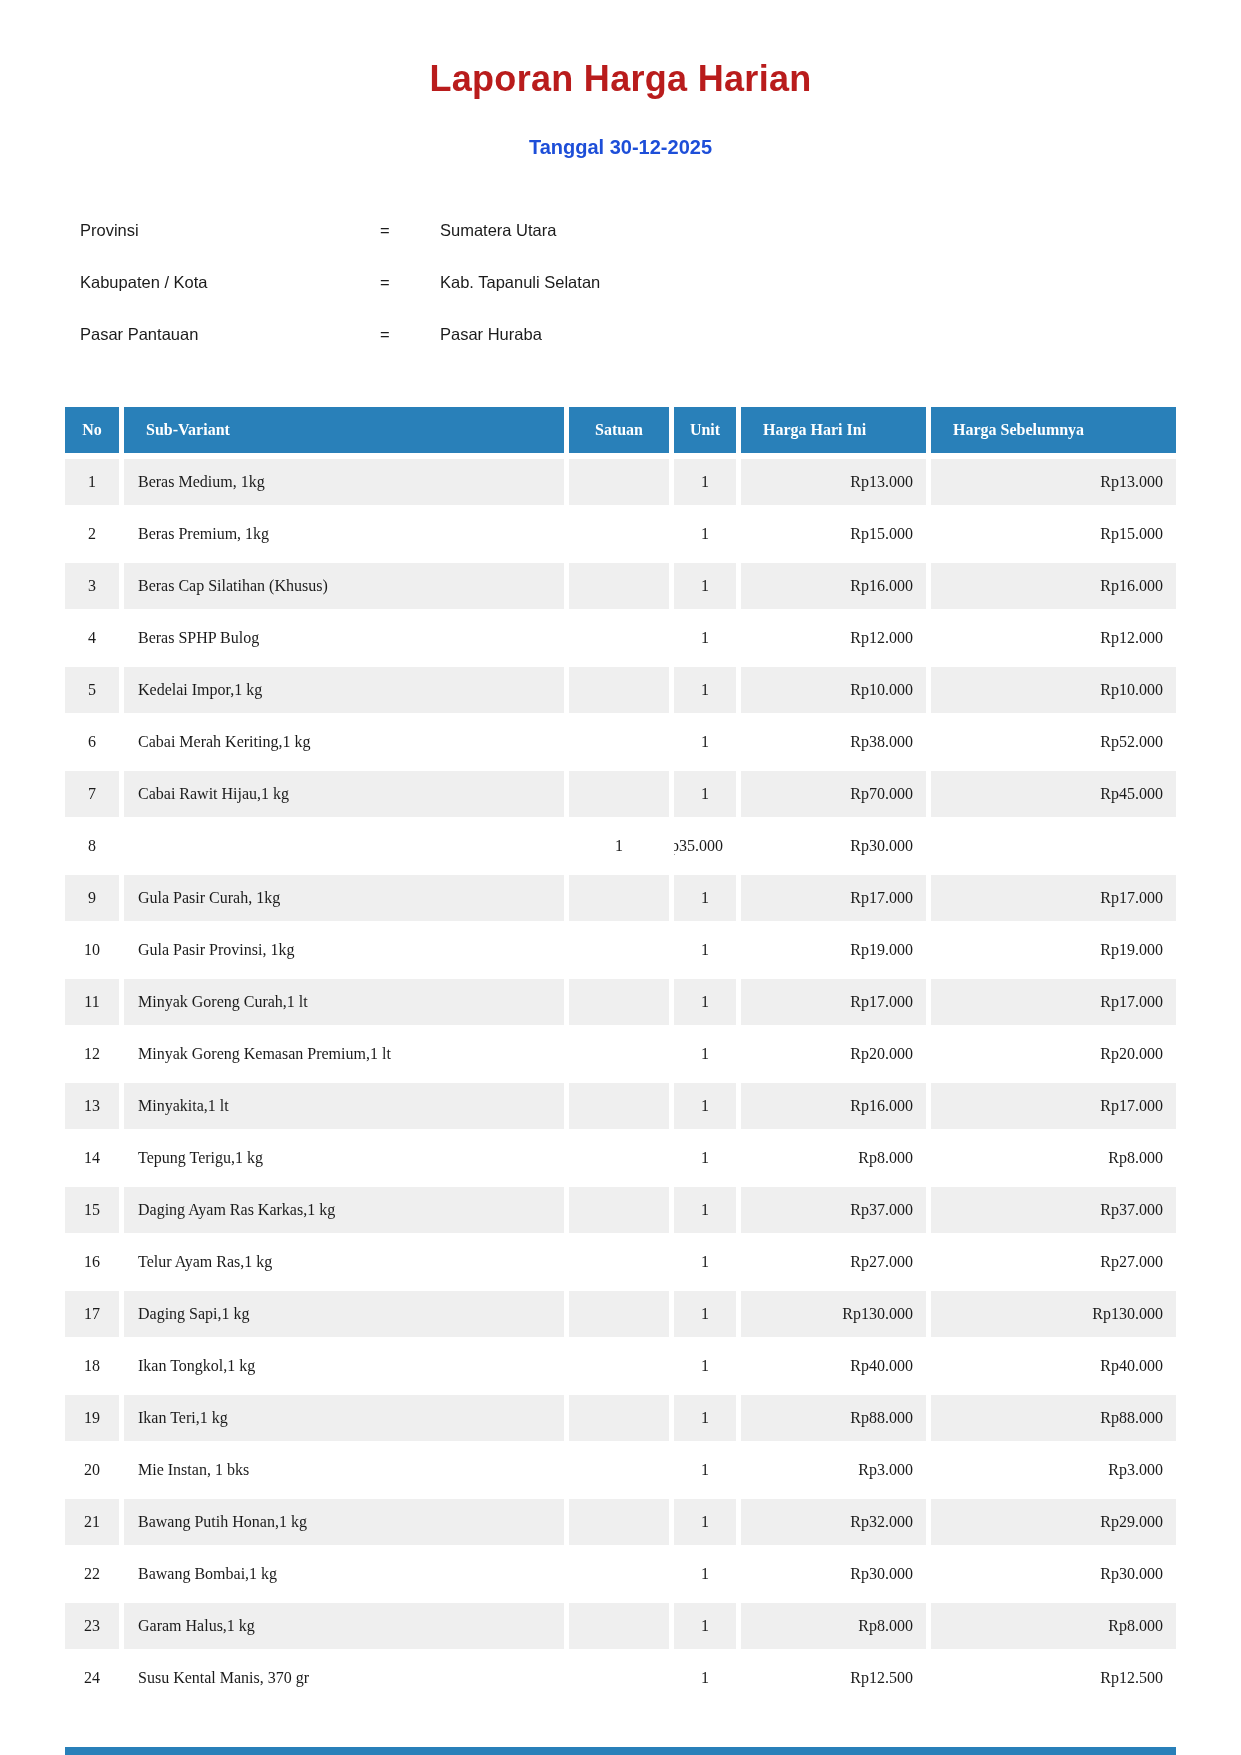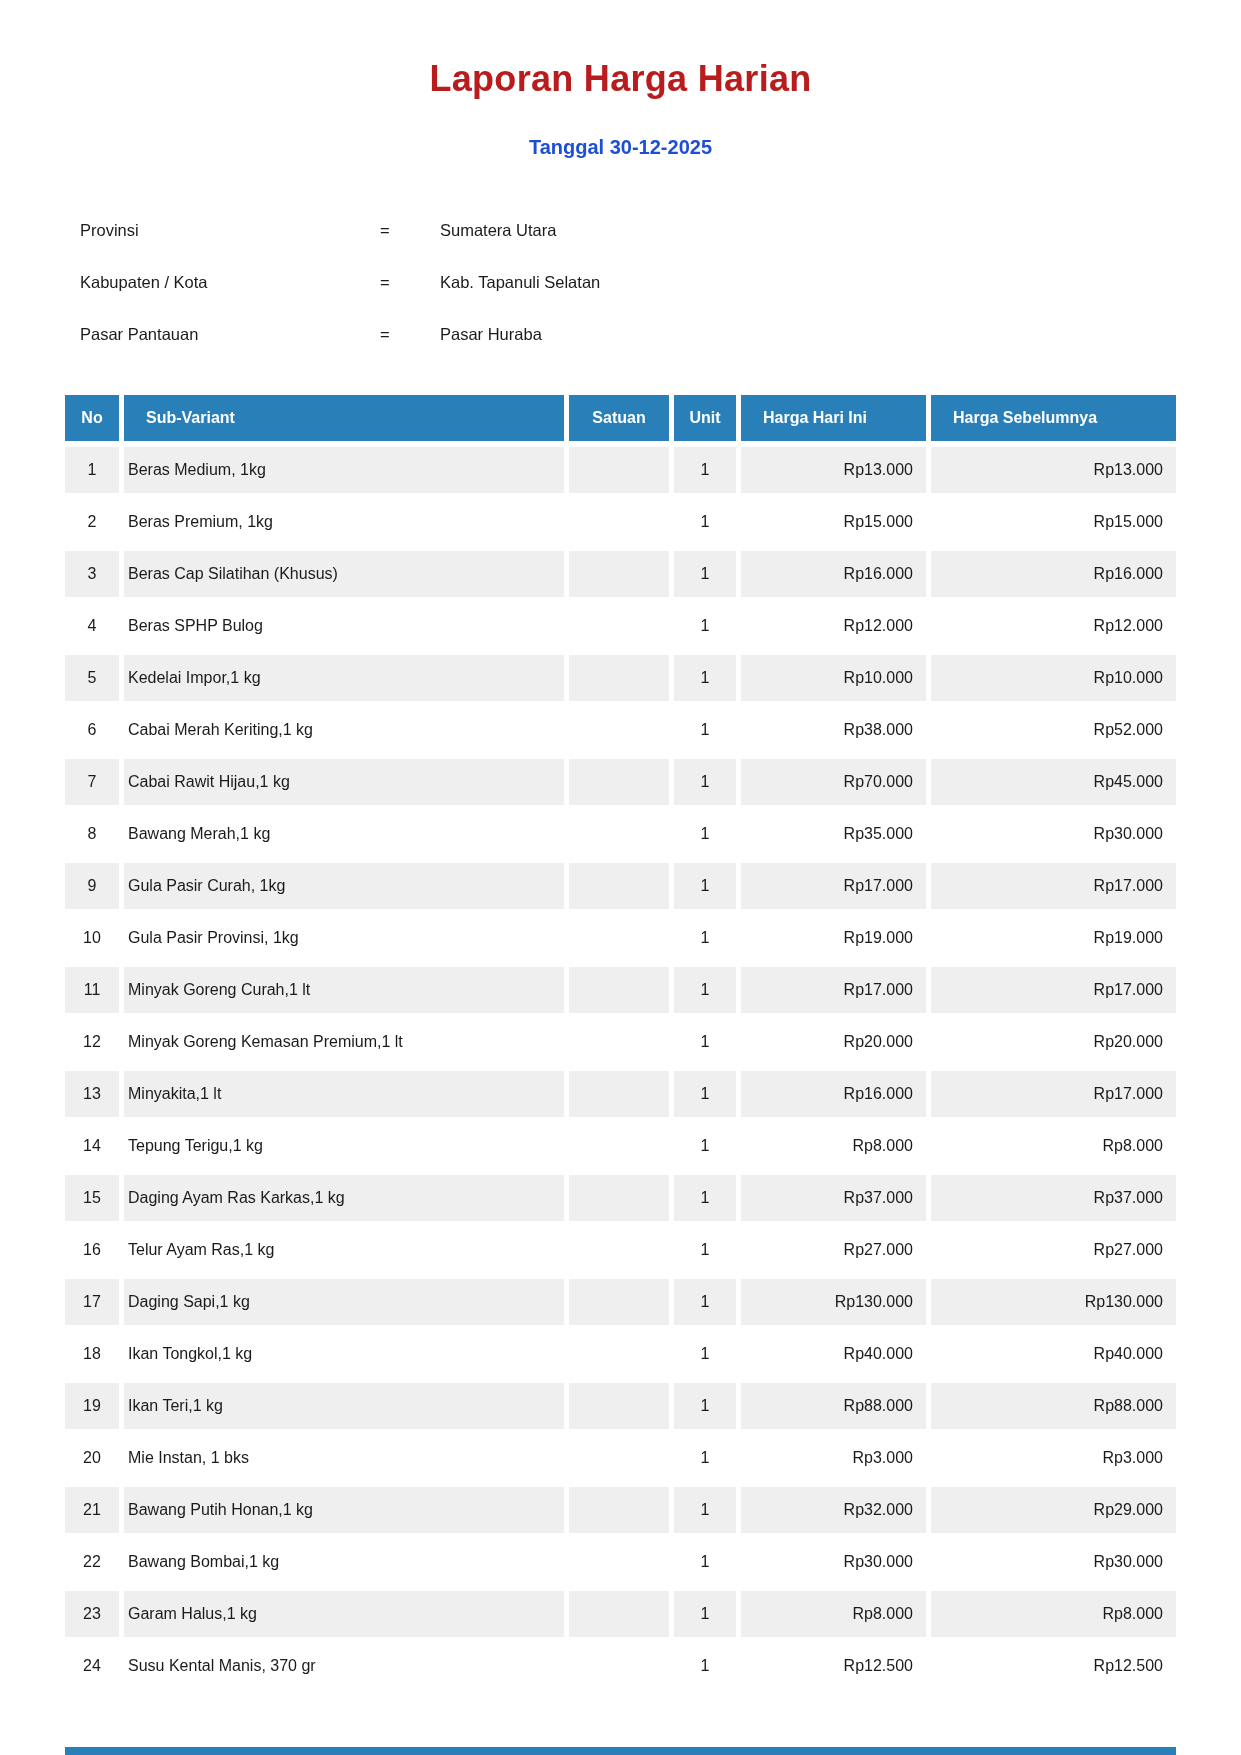--- a/index.html
+++ b/index.html
@@ -15,21 +15,21 @@
   .doc-subtitle {
     margin-top:36px; text-align:center;
     font-size:20px; font-weight:bold; color:#1d4ed8;
   }
   .meta { margin:62px 0 0 80px; font-size:16.5px; }
   .meta-row { display:grid; grid-template-columns:300px 60px auto; margin-bottom:34px; line-height:18px; }
   .meta-label { }
   .meta-eq { }
   .meta-value { }
 
-  .price-table { position:absolute; top:395px; left:65px; width:1111px; }
+  .price-table { position:absolute; top:407px; left:65px; width:1111px;font-family:Liberation Serif, serif; }
   .t-head, .row {
     display:grid;
     grid-template-columns:54px 440px 100px 62px 185px 245px;
     column-gap:5px;
   }
   .t-head { height:46px; }
   .h-cell {
     background:#2980b9; color:#ffffff; font-weight:bold; font-size:16px;
     display:flex; align-items:center;
   }
@@ -37,21 +37,21 @@
   .h-sub, .h-hhi, .h-hs { padding-left:22px; }
 
   .t-body { margin-top:6px; }
   .row { height:46px; margin-bottom:6px; }
   .cell {
     font-size:16px; display:flex; align-items:center; background:transparent;
     white-space:nowrap; overflow:hidden;
   }
   .row.alt .cell { background:#efefef; }
   .c-no, .c-unit { justify-content:center; }
-  .c-sub { padding-left:4px; }
+  .c-sub { padding-left:14px; }
   .c-price { justify-content:flex-end; padding-right:13px; }
 
   .next-table-partial {
     position:absolute; left:65px; bottom:0; width:1111px; height:8px;
     background:#2980b9;
   }
 </style>
 </head>
 <body>
 
@@ -137,21 +137,20 @@
       <div class="row alt">
     <div class="cell c-no">7</div>
     <div class="cell c-sub">Cabai Rawit Hijau,1 kg</div>
     <div class="cell c-sat"></div>
     <div class="cell c-unit">1</div>
     <div class="cell c-price">Rp70.000</div>
     <div class="cell c-price">Rp45.000</div>
   </div>
       <div class="row">
     <div class="cell c-no">8</div>
-    <div class="cell c-sub">Bawang Merah,1 kg</div>
     <div class="cell c-sat"></div>
     <div class="cell c-unit">1</div>
     <div class="cell c-price">Rp35.000</div>
     <div class="cell c-price">Rp30.000</div>
   </div>
       <div class="row alt">
     <div class="cell c-no">9</div>
     <div class="cell c-sub">Gula Pasir Curah, 1kg</div>
     <div class="cell c-sat"></div>
     <div class="cell c-unit">1</div>

